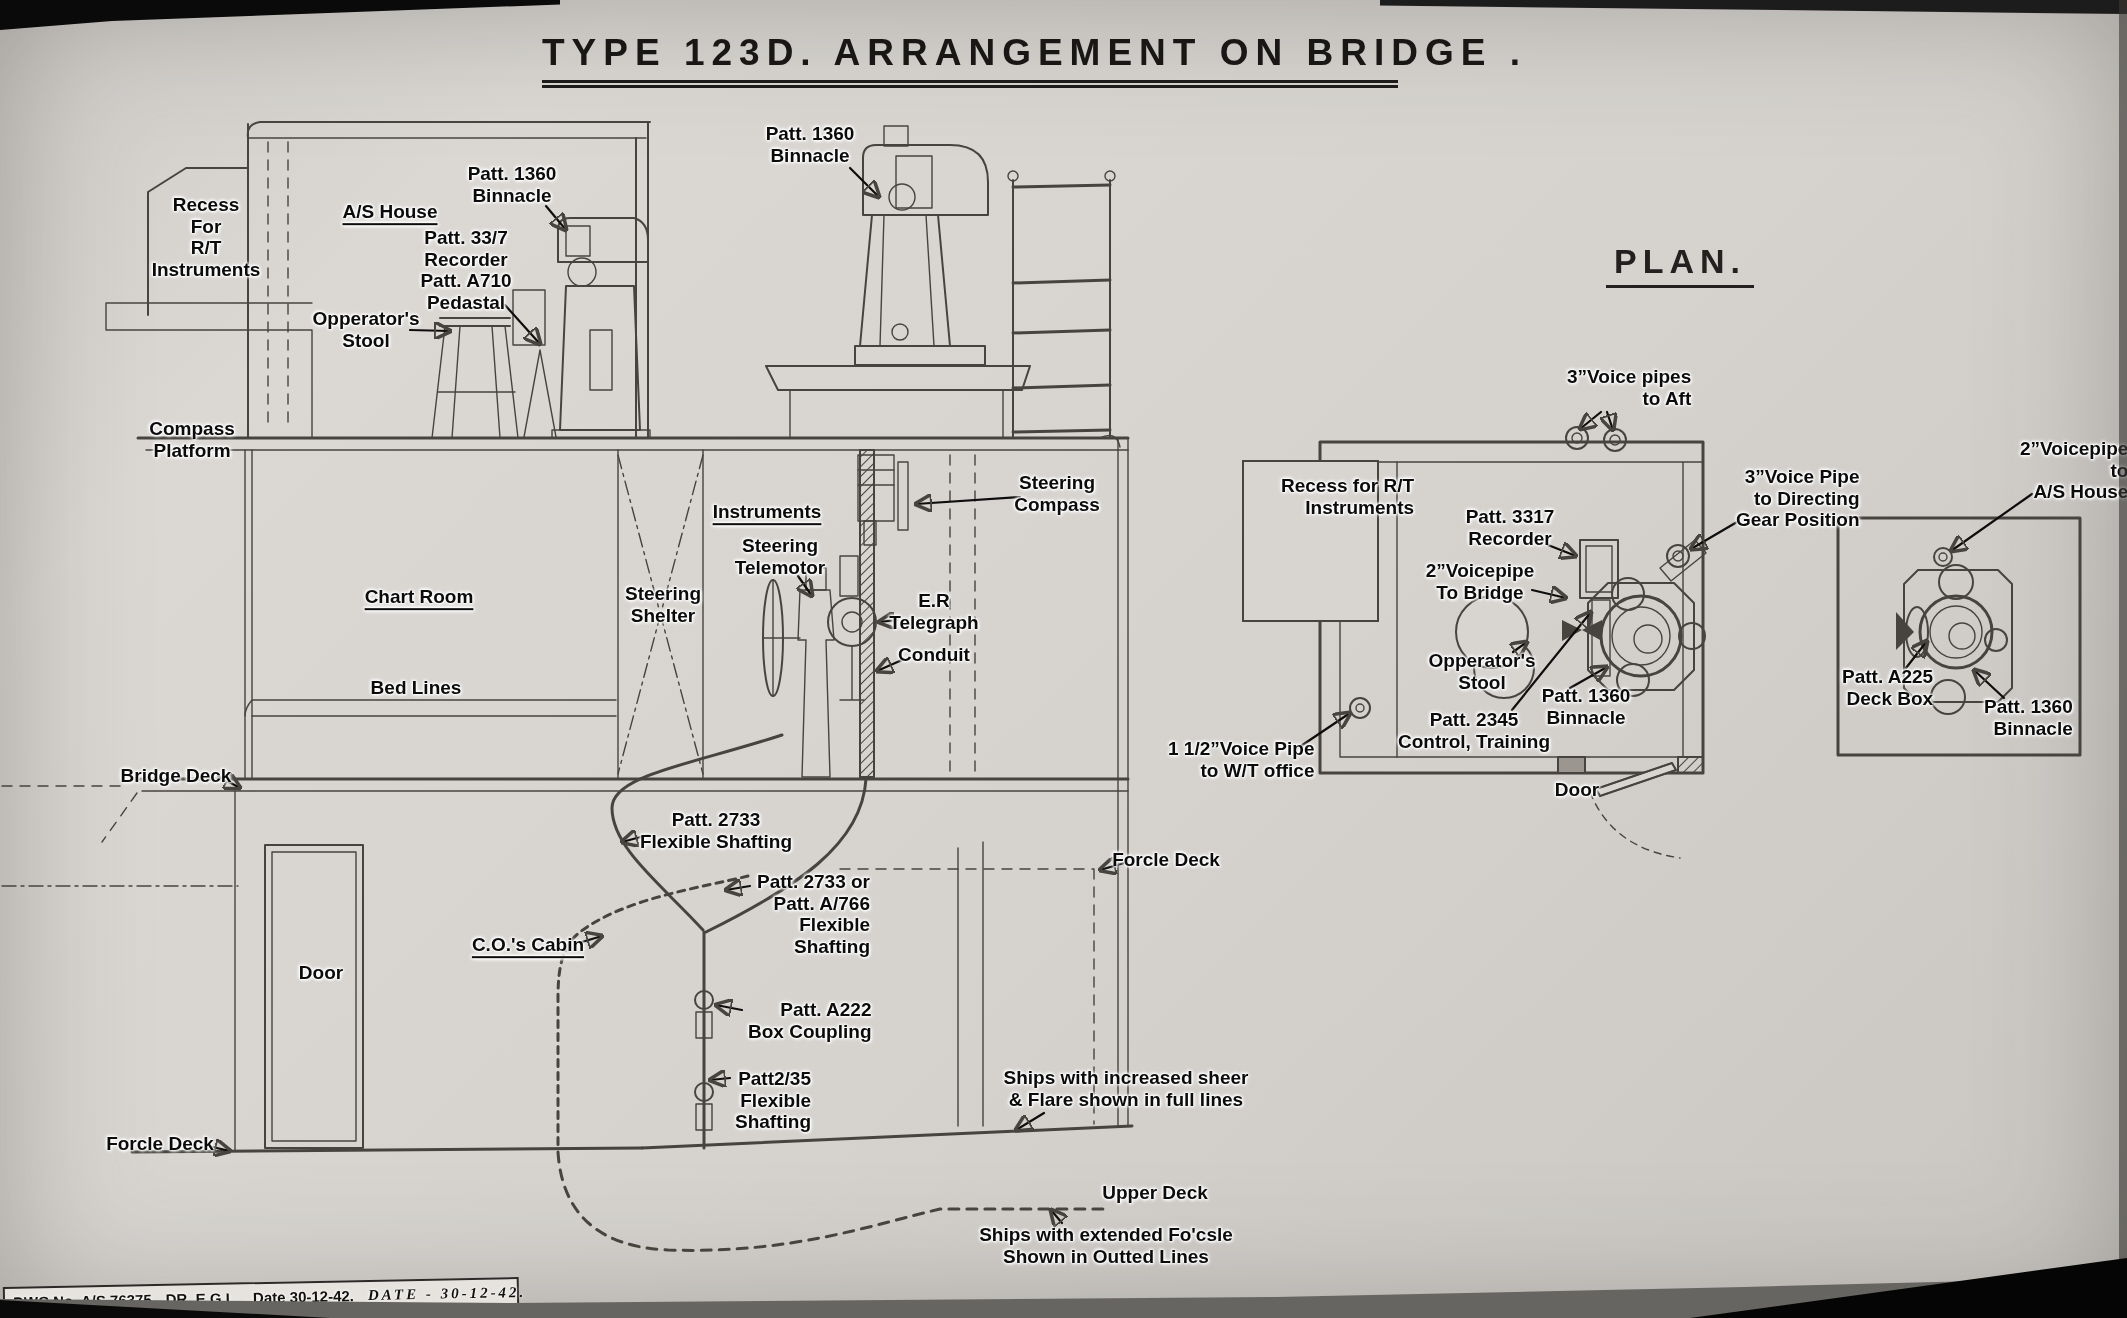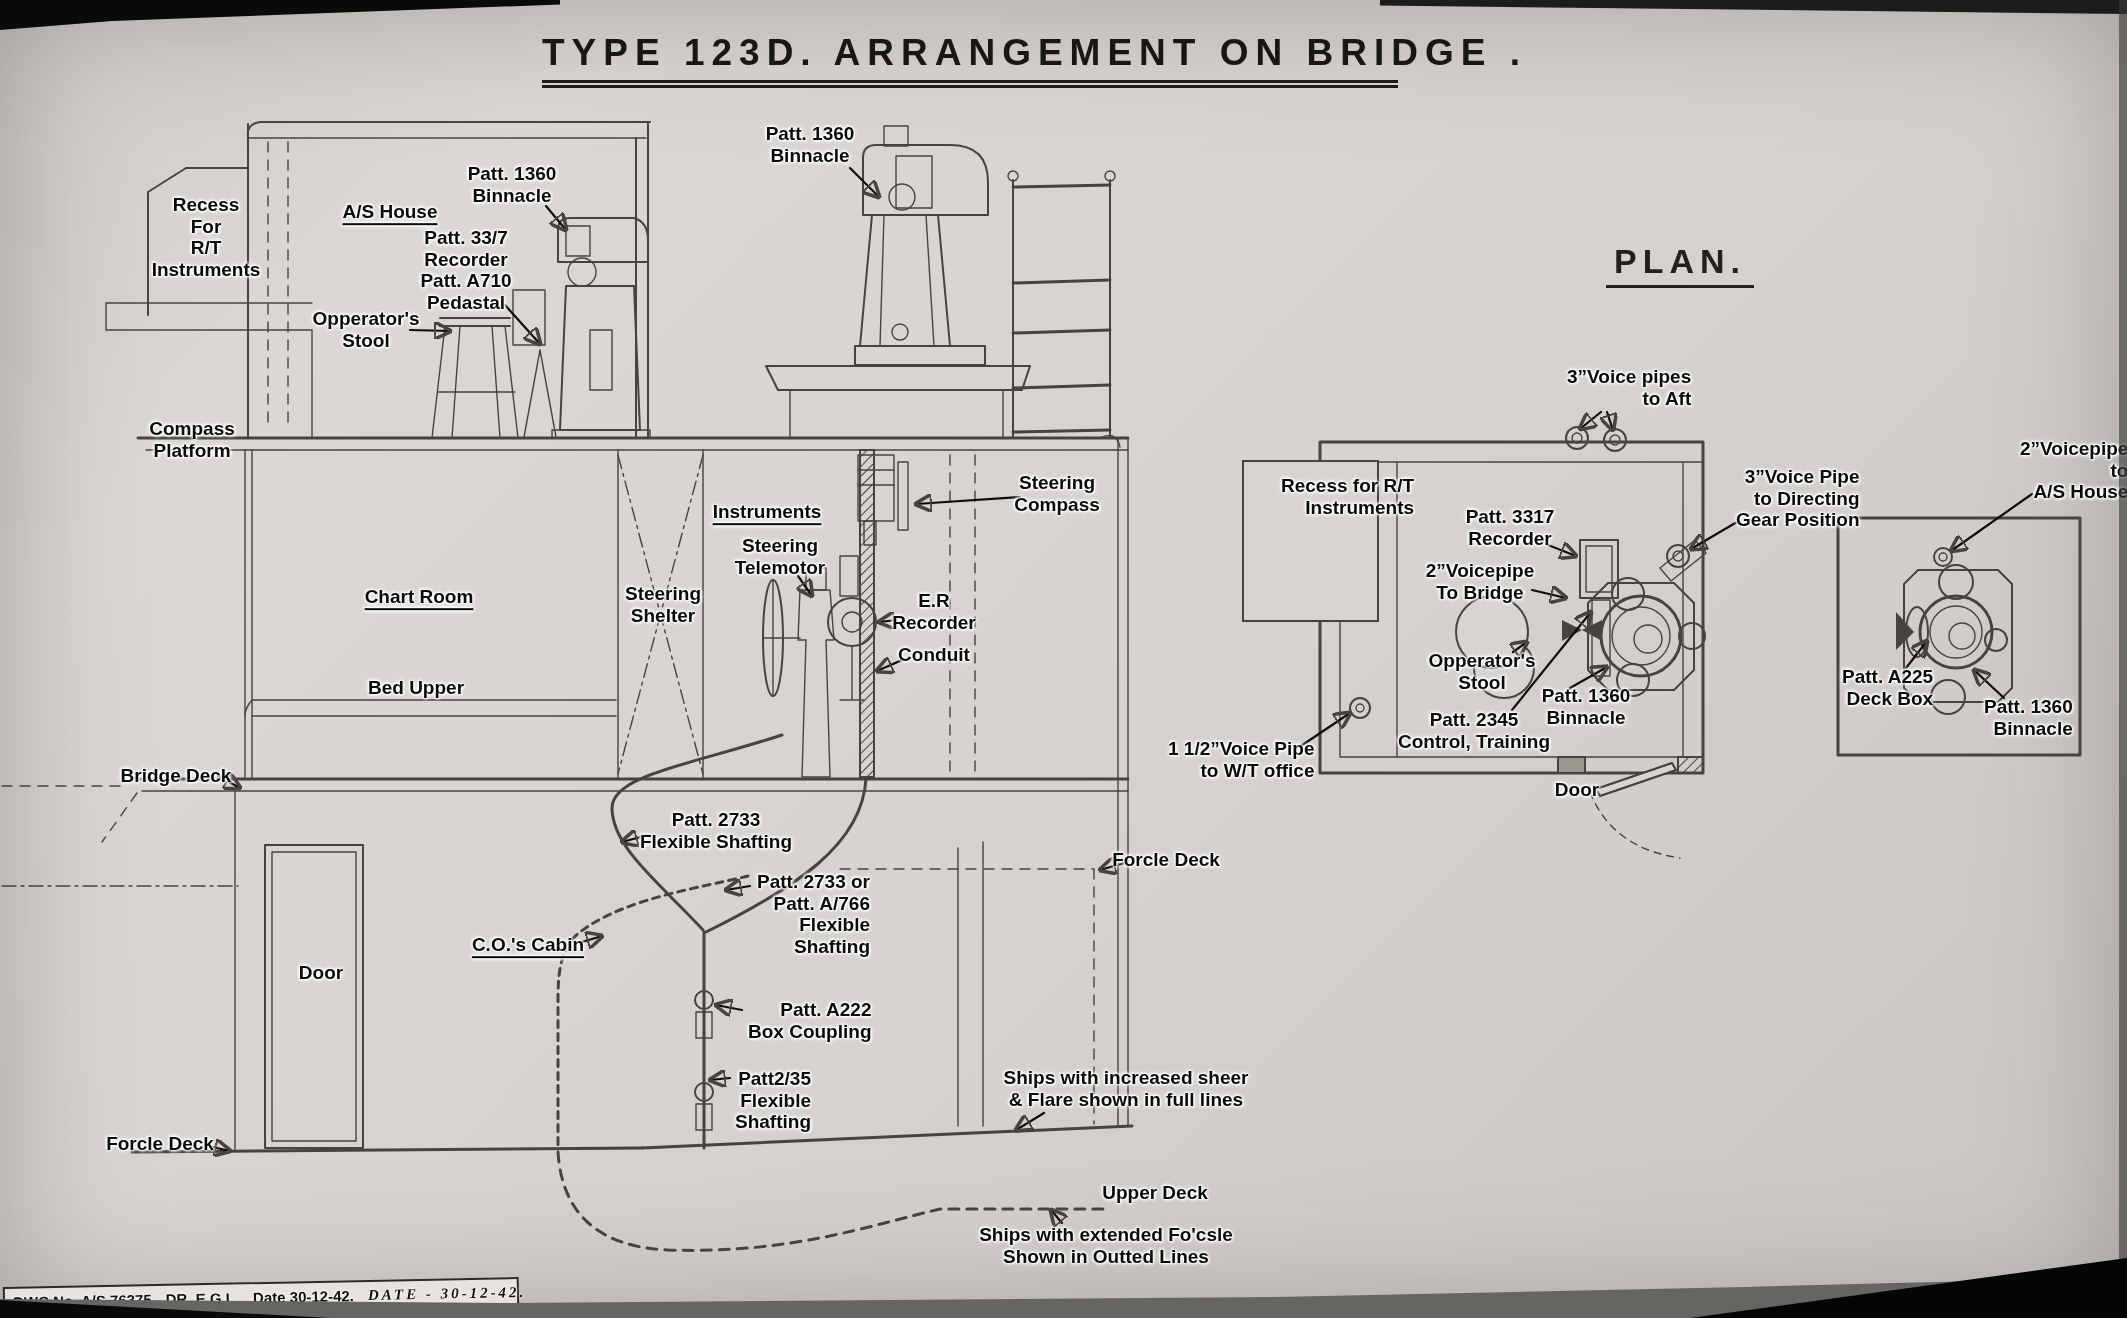--- a/index.html
+++ b/index.html
@@ -281,24 +281,24 @@
   <div class="lbl" style="left:192px;top:440px;">Compass
 Platform</div>
   <div class="lbl ul" style="left:767px;top:512px;">Instruments</div>
   <div class="lbl" style="left:780px;top:557px;">Steering
 Telemotor</div>
   <div class="lbl" style="left:663px;top:605px;">Steering
 Shelter</div>
   <div class="lbl" style="left:1057px;top:494px;">Steering
 Compass</div>
   <div class="lbl" style="left:934px;top:612px;">E.R
-Recorder</div>
+Telegraph</div>
   <div class="lbl" style="left:934px;top:655px;">Conduit</div>
   <div class="lbl ul" style="left:419px;top:597px;">Chart Room</div>
-  <div class="lbl" style="left:416px;top:688px;">Bed Upper</div>
+  <div class="lbl" style="left:416px;top:688px;">Bed Lines</div>
   <div class="lbl" style="left:176px;top:776px;">Bridge Deck</div>
   <div class="lbl" style="left:321px;top:973px;">Door</div>
   <div class="lbl ul" style="left:528px;top:945px;">C.O.'s Cabin</div>
   <div class="lbl" style="left:716px;top:831px;">Patt. 2733
 Flexible Shafting</div>
   <div class="lbl la" style="left:757px;top:914px;">Patt. 2733 or
 Patt. A/766
 Flexible
 Shafting</div>
   <div class="lbl la" style="left:748px;top:1021px;">Patt. A222

